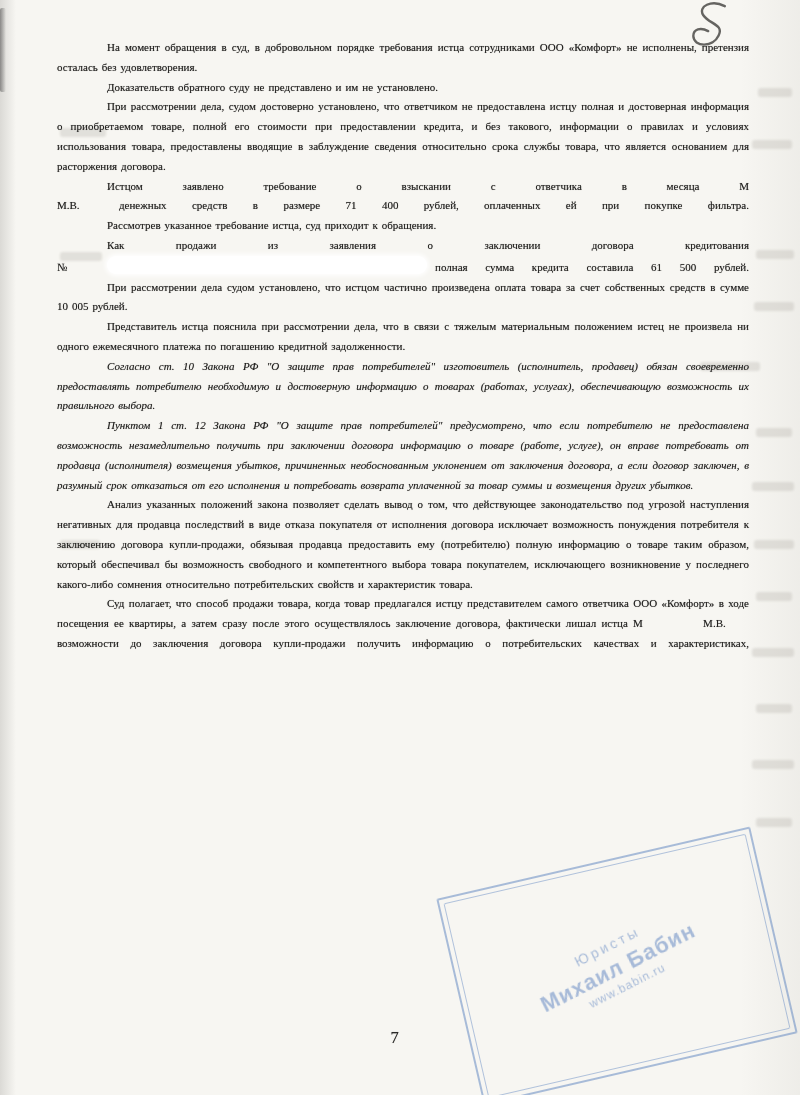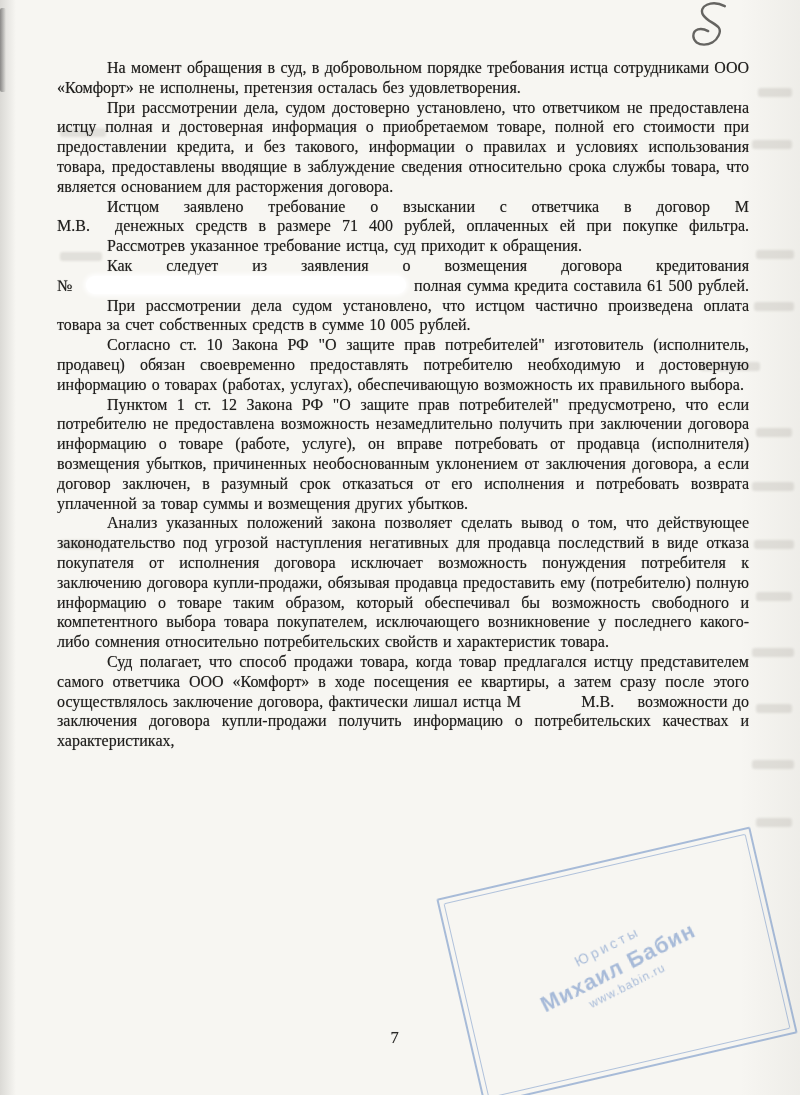--- a/index.html
+++ b/index.html
@@ -19,27 +19,27 @@
     background:linear-gradient(to right,rgba(70,70,70,0.55),rgba(70,70,70,0));
     border-radius:2px;
   }
   .scan-shade-right{
     position:absolute;right:0;top:0;width:60px;height:1095px;
     background:linear-gradient(to left,rgba(160,158,150,0.10),rgba(160,158,150,0));
     pointer-events:none;
   }
   
   .doc-body{
-    position:absolute;left:57px;top:58px;width:692px;
-    font-size:16px;line-height:19.8px;color:#201f1d;
+    position:absolute;left:57px;top:38px;width:692px;
+    font-size:11px;line-height:19.8px;color:#201f1d;
     text-align:justify;word-spacing:1.2px;
     text-shadow:0 0 0.7px rgba(30,30,30,0.55);
   }
   .doc-body p{margin:0;text-indent:50px;}
-  .doc-body p.italic{}
+  .doc-body p.italic{font-style:italic;}
   .doc-body p.justify-last{text-align-last:justify;}
   .gap{display:inline-block;height:1px;}
   .redaction{
     display:inline-block;height:18px;vertical-align:-3px;
     background:#ffffff;border-radius:9px;
     box-shadow:0 0 4px 2px rgba(255,255,255,0.9);
   }
   
   .page-number{
     position:absolute;left:0;top:1028px;width:790px;text-align:center;
@@ -101,25 +101,27 @@
 <div class="bleed" style="left:756px;top:704px;width:36px;"></div>
 <div class="bleed" style="left:752px;top:760px;width:42px;"></div>
 <div class="bleed" style="left:756px;top:818px;width:36px;"></div>
 
 <svg class="handwritten" viewBox="0 0 80 60" aria-hidden="true">
   <path d="M54 4 C40 -1 27 8 34 16 C41 24 56 22 52 34 C48 47 29 49 27 38 C26 31 33 28 41 31" fill="none" stroke="#4b4a48" stroke-width="2.4" stroke-linecap="round" opacity="0.85" transform="rotate(8 40 25)"></path>
 </svg>
 
 <div class="doc-body">
     <p><span>На момент обращения в суд, в добровольном порядке требования истца сотрудниками ООО «Комфорт» не исполнены, претензия осталась без удовлетворения.</span> </p>
+    <p><span>Доказательств обратного суду не представлено и им не установлено.</span> </p>
     <p><span>При рассмотрении дела, судом достоверно установлено, что ответчиком не предоставлена истцу полная и достоверная информация о приобретаемом товаре, полной его стоимости при предоставлении кредита, и без такового, информации о правилах и условиях использования товара, предоставлены вводящие в заблуждение сведения относительно срока службы товара, что является основанием для расторжения договора.</span> </p>
-    <p class="justify-last"><span>Истцом заявлено требование о взыскании с ответчика в договор М</span> <br><span>М.В.</span> <span class="gap" style="width: 14px;"></span><span>денежных средств в размере 71 400 рублей, оплаченных ей при покупке фильтра.</span> </p>
+    <p class="justify-last"><span>Истцом заявлено требование о взыскании с ответчика в месяца М</span> <br><span>М.В.</span> <span class="gap" style="width: 14px;"></span><span>денежных средств в размере 71 400 рублей, оплаченных ей при покупке фильтра.</span> </p>
     <p><span>Рассмотрев указанное требование истца, суд приходит к обращения.</span> </p>
-    <p class="justify-last"><span>Как следует из заявления о возмещения договора кредитования</span> <br><span>№</span> <span class="gap" style="width: 8px;"></span><span class="redaction" style="width: 320px;"></span><span class="gap" style="width: 8px;"></span><span>полная сумма кредита составила 61 500 рублей.</span> </p>
+    <p class="justify-last"><span>Как продажи из заявления о заключении договора кредитования</span> <br><span>№</span> <span class="gap" style="width: 8px;"></span><span class="redaction" style="width: 320px;"></span><span class="gap" style="width: 8px;"></span><span>полная сумма кредита составила 61 500 рублей.</span> </p>
     <p><span>При рассмотрении дела судом установлено, что истцом частично произведена оплата товара за счет собственных средств в сумме 10 005 рублей.</span> </p>
+    <p><span>Представитель истца пояснила при рассмотрении дела, что в связи с тяжелым материальным положением истец не произвела ни одного ежемесячного платежа по погашению кредитной задолженности.</span> </p>
     <p class="italic"><span>Согласно ст. 10 Закона РФ "О защите прав потребителей" изготовитель (исполнитель, продавец) обязан своевременно предоставлять потребителю необходимую и достоверную информацию о товарах (работах, услугах), обеспечивающую возможность их правильного выбора.</span> </p>
     <p class="italic"><span>Пунктом 1 ст. 12 Закона РФ "О защите прав потребителей" предусмотрено, что если потребителю не предоставлена возможность незамедлительно получить при заключении договора информацию о товаре (работе, услуге), он вправе потребовать от продавца (исполнителя) возмещения убытков, причиненных необоснованным уклонением от заключения договора, а если договор заключен, в разумный срок отказаться от его исполнения и потребовать возврата уплаченной за товар суммы и возмещения других убытков.</span> </p>
     <p><span>Анализ указанных положений закона позволяет сделать вывод о том, что действующее законодательство под угрозой наступления негативных для продавца последствий в виде отказа покупателя от исполнения договора исключает возможность понуждения потребителя к заключению договора купли-продажи, обязывая продавца предоставить ему (потребителю) полную информацию о товаре таким образом, который обеспечивал бы возможность свободного и компетентного выбора товара покупателем, исключающего возникновение у последнего какого-либо сомнения относительно потребительских свойств и характеристик товара.</span> </p>
     <p class="justify-last"><span>Суд полагает, что способ продажи товара, когда товар предлагался истцу представителем самого ответчика ООО «Комфорт» в ходе посещения ее квартиры, а затем сразу после этого осуществлялось заключение договора, фактически лишал истца М</span> <span class="gap" style="width: 55px;"></span><span>М.В.</span> <span class="gap" style="width: 18px;"></span><span>возможности до заключения договора купли-продажи получить информацию о потребительских качествах и характеристиках,</span> </p>
   </div>
 
 <div class="page-number">7</div>
 
 <div class="stamp">
   <div class="inner-border"></div>

